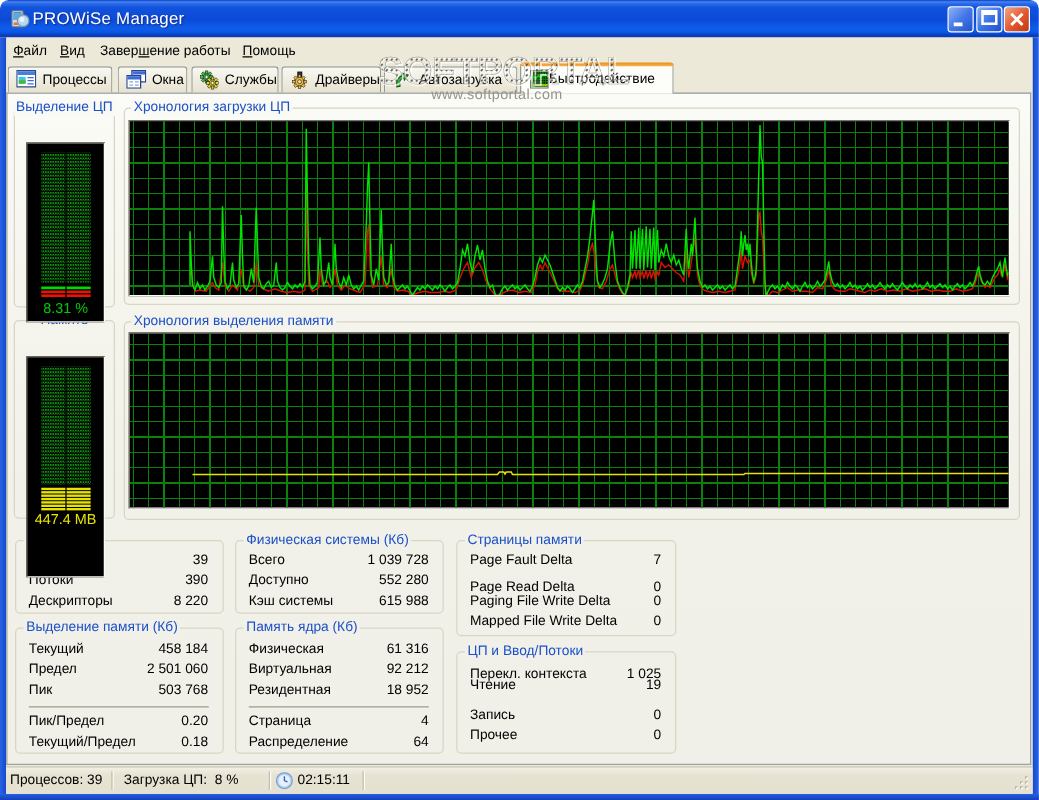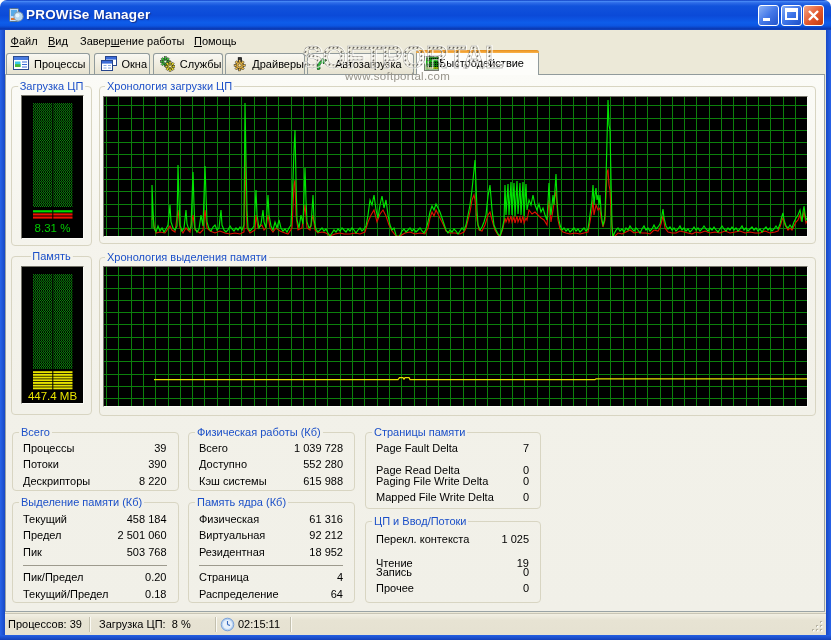--- a/index.html
+++ b/index.html
@@ -1,21 +1,21 @@
 <!DOCTYPE html>
 <html><head><meta charset="utf-8">
 <style>
 * { margin:0; padding:0; box-sizing:border-box; }
 html,body { width:831px; height:640px; background:#fff; font-family:"Liberation Sans",sans-serif; overflow:hidden; }
 #win { position:absolute; left:0; top:0; width:831px; height:640px; border-radius:8px 8px 0 0; background:#ECE9D8; }
 #tbar { position:absolute; left:0; top:0; width:831px; height:30px; border-radius:7px 7px 0 0;
   background:linear-gradient(180deg,#0c3cc2 0%,#4486f4 5%,#2e6cе8 9%,#1153dc 20%,#0b4ad8 52%,#0e5dea 76%,#0c55e2 86%,#0a39b2 96%,#1244bе 100%);
   background:linear-gradient(180deg,#0c3cc2 0%,#4486f4 5%,#2e6ce8 9%,#1153dc 20%,#0b4ad8 52%,#0e5dea 76%,#0c55e2 86%,#0a39b2 96%,#1244be 100%);
 }
-#ttext { position:absolute; left:26px; top:6.5px; color:#fff; font-size:13.5px; font-weight:bold; text-shadow:1px 1px 1px #15308c; letter-spacing:0.2px;text-align:right; }
+#ttext { position:absolute; left:26px; top:6.5px; color:#fff; font-size:13.5px; font-weight:normal; text-shadow:1px 1px 1px #15308c; letter-spacing:0.2px;text-align:right; }
 .wbtn { position:absolute; top:5px; width:21px; height:21px; border:1px solid #fff; border-radius:3px; }
 #bmin { left:758px; background:linear-gradient(135deg,#8cb2f6 0%,#4478e8 50%,#2254cc 100%); }
 #bmax { left:781px; background:linear-gradient(135deg,#86aef5 0%,#3d74e8 50%,#1e50c8 100%); }
 #bclose { left:803px; background:linear-gradient(135deg,#f5a584 0%,#e2562c 55%,#c13a0e 100%); }
 .borderL { position:absolute; left:0; top:30px; bottom:0; width:5px; background:linear-gradient(90deg,#2864e8,#1748c6); }
 .borderR { position:absolute; right:0; top:30px; bottom:0; width:5px; background:linear-gradient(270deg,#2864e8,#1748c6); }
 .borderB { position:absolute; left:0; bottom:0; height:5px; right:0; background:linear-gradient(0deg,#1340b8,#2560e4); }
 #client { position:absolute; left:5px; top:30px; width:821px; height:605px; background:#ECE9D8; }
 #menubar { position:absolute; left:5px; top:31px; width:821px; height:19px; font-size:11px; color:#000; }
 .mi { position:absolute; top:4px; }
@@ -30,21 +30,21 @@
    background:linear-gradient(180deg,#e88f1a,#f9b24a); }
 #tabact svg { margin-left:7px; }
 #tabact span { margin-left:0; }
 #page { position:absolute; left:5px; top:74px; width:820px; height:538px; border:1px solid #9aa4a6; border-top-color:#919b9c;
    background:linear-gradient(180deg,#fbfbf7 0%,#f5f4ed 30%,#f2f1e9 60%,#f1f0e8 100%); }
 .grp { position:absolute; border:1px solid #d8d5c2; border-radius:4px; }
 .glab { position:absolute; top:-7px; font-size:11px; color:#1c50c8; white-space:nowrap; padding:0 2px; line-height:13px; }
 .row { position:absolute; left:10px; right:11px; font-size:11px; color:#000; height:13px; line-height:13px; }
 .row b { font-weight:normal; float:right; }
 .sep { position:absolute; left:10px; right:11px; border-top:1px solid #9d9a8d; }
-.led { position:absolute; background:#000; border:1px solid #75746a; border-right-color:#fcfcf7; border-bottom-color:#fcfcf7; }
+.led { position:absolute; background:#000; border:1px solid #75746a; border-right-color:#fcfcf7; border-bottom-color:#fcfcf7;margin-top:19px; }
 .gph { position:absolute; background:#000; border:1px solid #75746a; border-right-color:#fcfcf7; border-bottom-color:#fcfcf7; }
 #sbar { position:absolute; left:5px; top:613px; width:821px; height:22px; background:linear-gradient(180deg,#f2f0e4,#e7e3d3 30%,#e5e1d1); border-top:1px solid #c9c6b6; font-size:11px; }
 .ssep { position:absolute; top:3px; bottom:3px; width:1px; background:#c3c0af; box-shadow:1px 0 0 #fbfaf4; }
 #grip { position:absolute; right:2px; bottom:2px; width:14px; height:14px; }
 #wmark { position:absolute; left:0; top:0; z-index:9; pointer-events:none; }
 </style></head>
 <body>
 <div id="win">
   <div id="tbar">
     <svg style="position:absolute;left:8px;top:8px" width="16" height="16" viewBox="0 0 16 16">
@@ -206,21 +206,21 @@
           <polyline points="2.2,5.2 4.5,7 6.5,4.2 8.5,5.8 10.5,3.6 12.5,4.4 14,3.8" fill="none" stroke="#00dc00" stroke-width="1.2"></polyline>
           <line x1="2.2" y1="12" x2="14.2" y2="12" stroke="#e8e000" stroke-width="1.1"></line>
           <path d="M2.2,9 L4,13.4 L2.2,13.4 Z" fill="#9cc890"></path>
         </svg>
         <span>Быстродействие</span>
       </div>
   </div>
   <div id="page">
 
     <div class="grp" style="left:5px;top:11px;width:81px;height:160px">
-        <span class="glab" style="left:50%;transform:translateX(-50%);background:#fafaf5">Загрузка ЦП</span>
+        <span class="glab" style="left:50%;transform:translateX(-50%);background:#fafaf5">Выделение ЦП</span>
       </div>
     <div class="grp" style="left:93px;top:11px;width:717px;height:158px">
         <span class="glab" style="left:5px;background:#fafaf5">Хронология загрузки ЦП</span>
       </div>
     <div class="grp" style="left:5px;top:181px;width:81px;height:159px">
         <span class="glab" style="left:50%;transform:translateX(-50%);background:#f5f4ec">Память</span>
       </div>
     <div class="grp" style="left:93px;top:182px;width:717px;height:159px">
         <span class="glab" style="left:5px;background:#f5f4ec">Хронология выделения памяти</span>
       </div>
@@ -234,21 +234,21 @@
     <div class="grp" style="left:6px;top:427px;width:166.5px;height:101px">
         <span class="glab" style="left:6px;background:#f2f1e9">Выделение памяти (Кб)</span>
       <div class="row" style="top:9.5px">Текущий<b>458 184</b></div>
       <div class="row" style="top:26px">Предел<b>2 501 060</b></div>
       <div class="row" style="top:42.5px">Пик<b>503 768</b></div>
       <div class="sep" style="top:62px"></div>
       <div class="row" style="top:68px">Пик/Предел<b>0.20</b></div>
       <div class="row" style="top:84.5px">Текущий/Предел<b>0.18</b></div>
     </div>
     <div class="grp" style="left:182px;top:356.5px;width:167px;height:59.5px">
-        <span class="glab" style="left:6px;background:#f2f1e9">Физическая работы (Кб)</span>
+        <span class="glab" style="left:6px;background:#f2f1e9">Физическая системы (Кб)</span>
       <div class="row" style="top:9px">Всего<b>1 039 728</b></div>
       <div class="row" style="top:25.5px">Доступно<b>552 280</b></div>
       <div class="row" style="top:42px">Кэш системы<b>615 988</b></div>
     </div>
     <div class="grp" style="left:182px;top:427px;width:167px;height:101px">
         <span class="glab" style="left:6px;background:#f2f1e9">Память ядра (Кб)</span>
       <div class="row" style="top:9.5px">Физическая<b>61 316</b></div>
       <div class="row" style="top:26px">Виртуальная<b>92 212</b></div>
       <div class="row" style="top:42.5px">Резидентная<b>18 952</b></div>
       <div class="sep" style="top:62px"></div>
@@ -258,21 +258,21 @@
     <div class="grp" style="left:359px;top:356.5px;width:176px;height:77.5px">
         <span class="glab" style="left:6px;background:#f2f1e9">Страницы памяти</span>
       <div class="row" style="top:9px">Page Fault Delta<b>7</b></div>
       <div class="row" style="top:31px">Page Read Delta<b>0</b></div>
       <div class="row" style="top:42px">Paging File Write Delta<b>0</b></div>
       <div class="row" style="top:58.5px">Mapped File Write Delta<b>0</b></div>
     </div>
     <div class="grp" style="left:359px;top:446px;width:176px;height:82px">
         <span class="glab" style="left:6px;background:#f2f1e9">ЦП и Ввод/Потоки</span>
       <div class="row" style="top:10.5px">Перекл. контекста<b>1 025</b></div>
-      <div class="row" style="top:35px">Чтение<b>19</b></div>
+      <div class="row" style="top:20px">Чтение<b>19</b></div>
       <div class="row" style="top:43.5px">Запись<b>0</b></div>
       <div class="row" style="top:59.5px">Прочее<b>0</b></div>
     </div>
 
     <div class="led" style="left:15px;top:20px;width:63px;height:144px">
       <svg width="61" height="142" viewBox="0 0 61 142">
         <defs>
             <pattern id="zzc" width="2" height="2.75" patternUnits="userSpaceOnUse" shape-rendering="crispEdges">
           <rect x="0" y="0.25" width="1" height="1" fill="#0d960d"></rect>
           <rect x="1" y="1.3" width="1" height="1" fill="#0a7a0a"></rect>
@@ -282,21 +282,21 @@
         <rect x="31.3" y="7" width="19.2" height="104" fill="url(#zzc)"></rect>
         <rect x="11" y="114.20" width="19.3" height="2.2" fill="#00d800"></rect>
           <rect x="31.3" y="114.20" width="19.2" height="2.2" fill="#00d800"></rect>
           <rect x="11" y="117.40" width="19.3" height="2.1" fill="#ee1100"></rect>
           <rect x="31.3" y="117.40" width="19.2" height="2.1" fill="#ee1100"></rect>
           <rect x="11" y="120.50" width="19.3" height="2.1" fill="#ee1100"></rect>
           <rect x="31.3" y="120.50" width="19.2" height="2.1" fill="#ee1100"></rect>
         <text x="30.5" y="135.5" font-size="11.5" fill="#00cc00" text-anchor="middle" font-family="Liberation Sans">8.31 %</text>
       </svg>
     </div>
-    <div class="led" style="left:15px;top:191px;width:63px;height:138px">
+    <div class="led" style="left:15px;top:191px;width:63px;height:177px">
       <svg width="61" height="142" viewBox="0 0 61 142">
         <defs>
             <pattern id="zzm" width="2" height="2.75" patternUnits="userSpaceOnUse" shape-rendering="crispEdges">
           <rect x="0" y="0.25" width="1" height="1" fill="#0d960d"></rect>
           <rect x="1" y="1.3" width="1" height="1" fill="#0a7a0a"></rect>
         </pattern>
           </defs>
         <rect x="11" y="7" width="19.3" height="95" fill="url(#zzm)"></rect>
         <rect x="31.3" y="7" width="19.2" height="95" fill="url(#zzm)"></rect>
         <rect x="11" y="104.20" width="19.3" height="1.9" fill="#e8e400"></rect>

